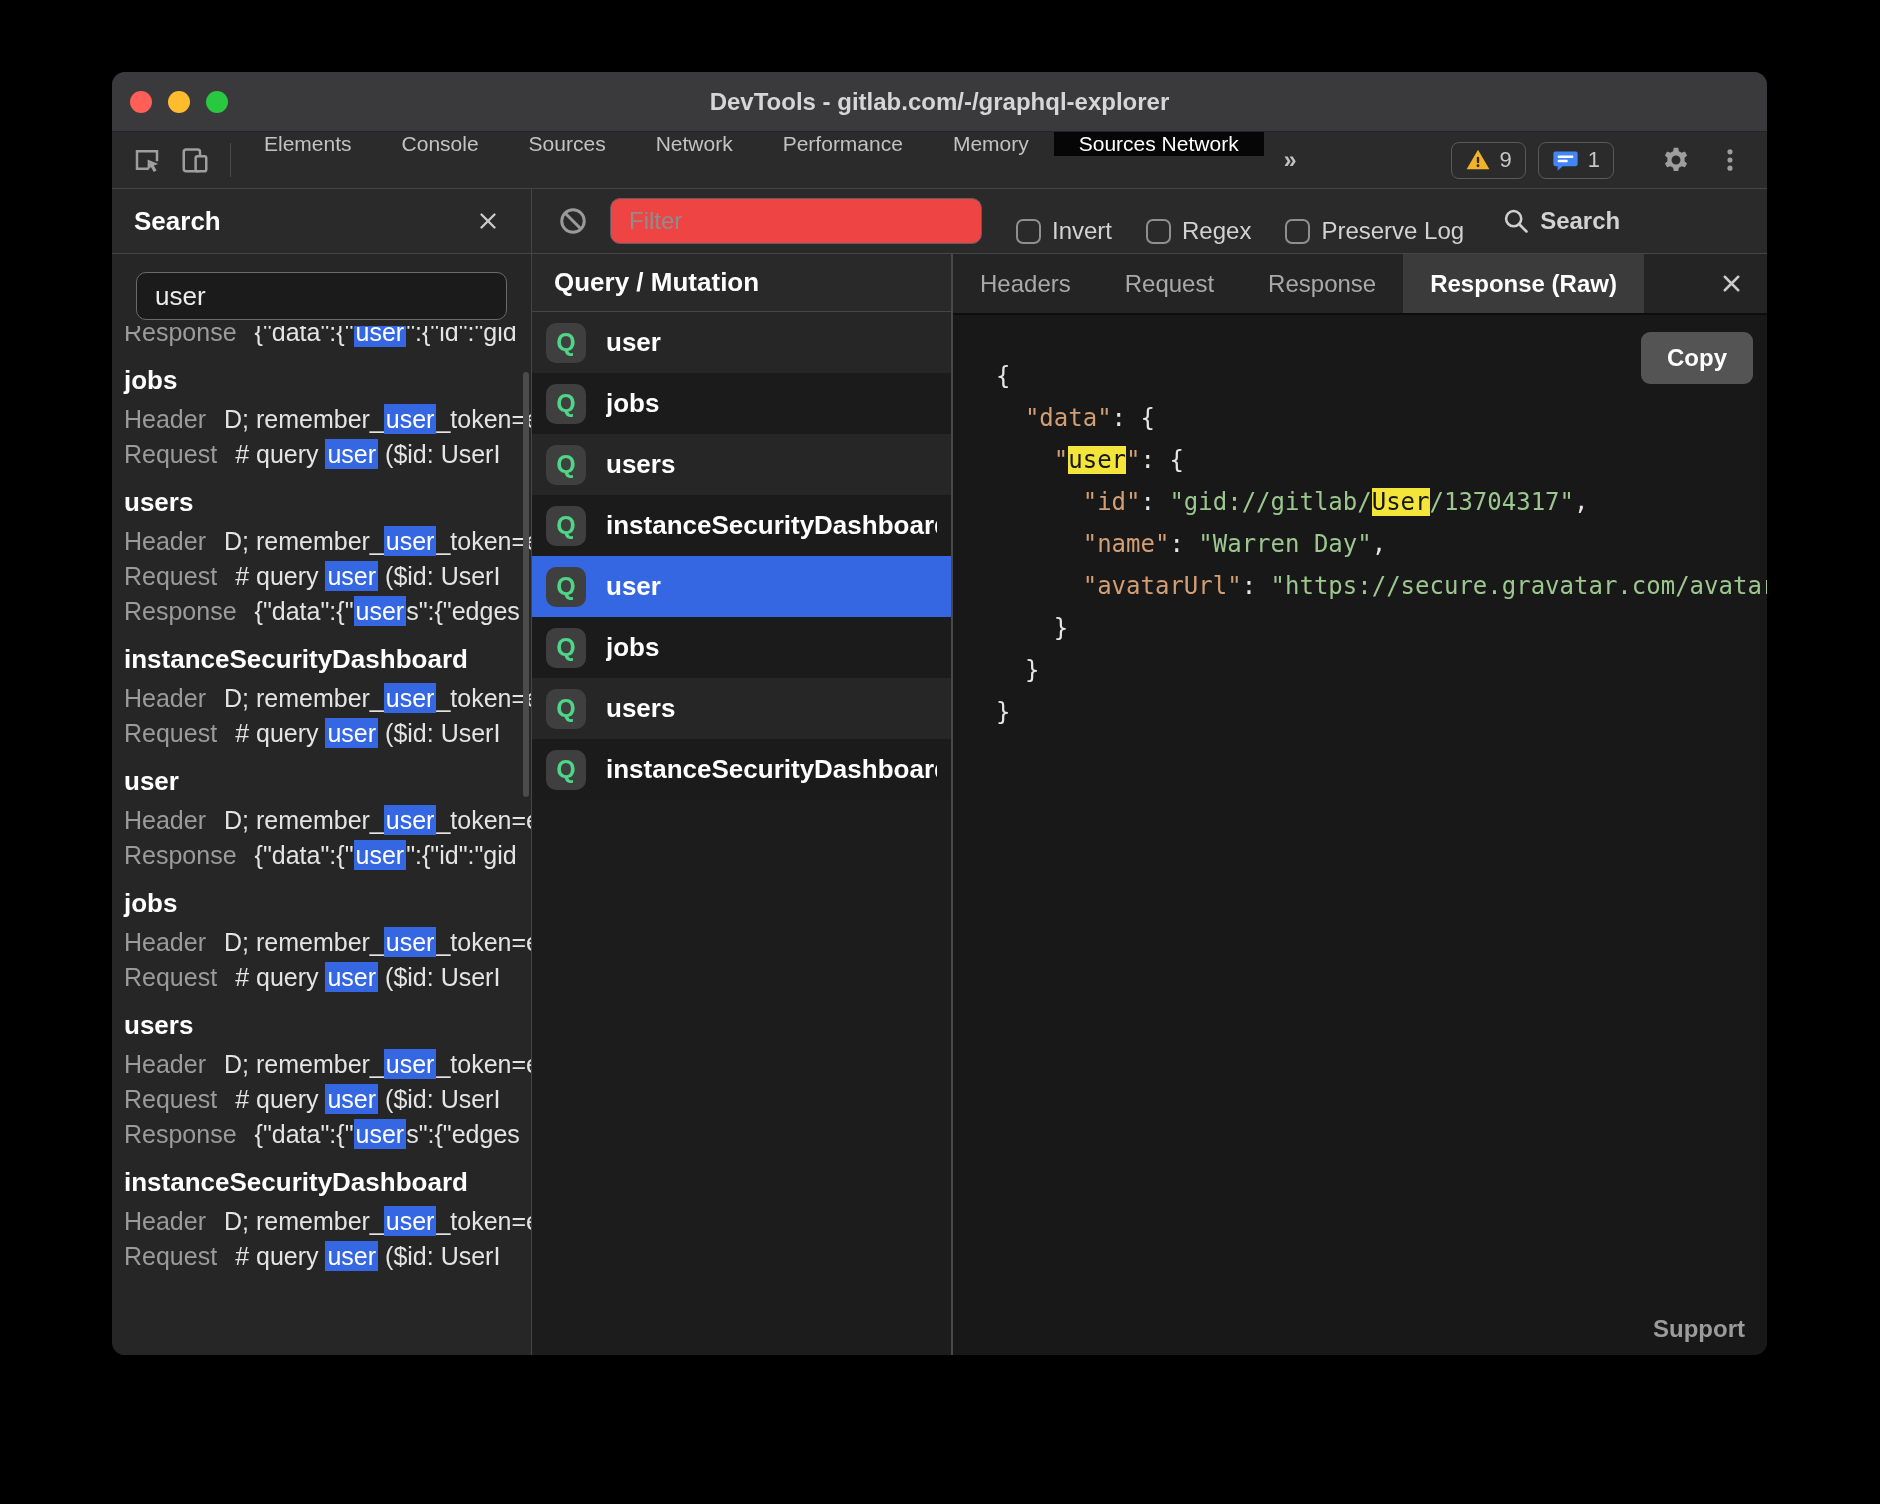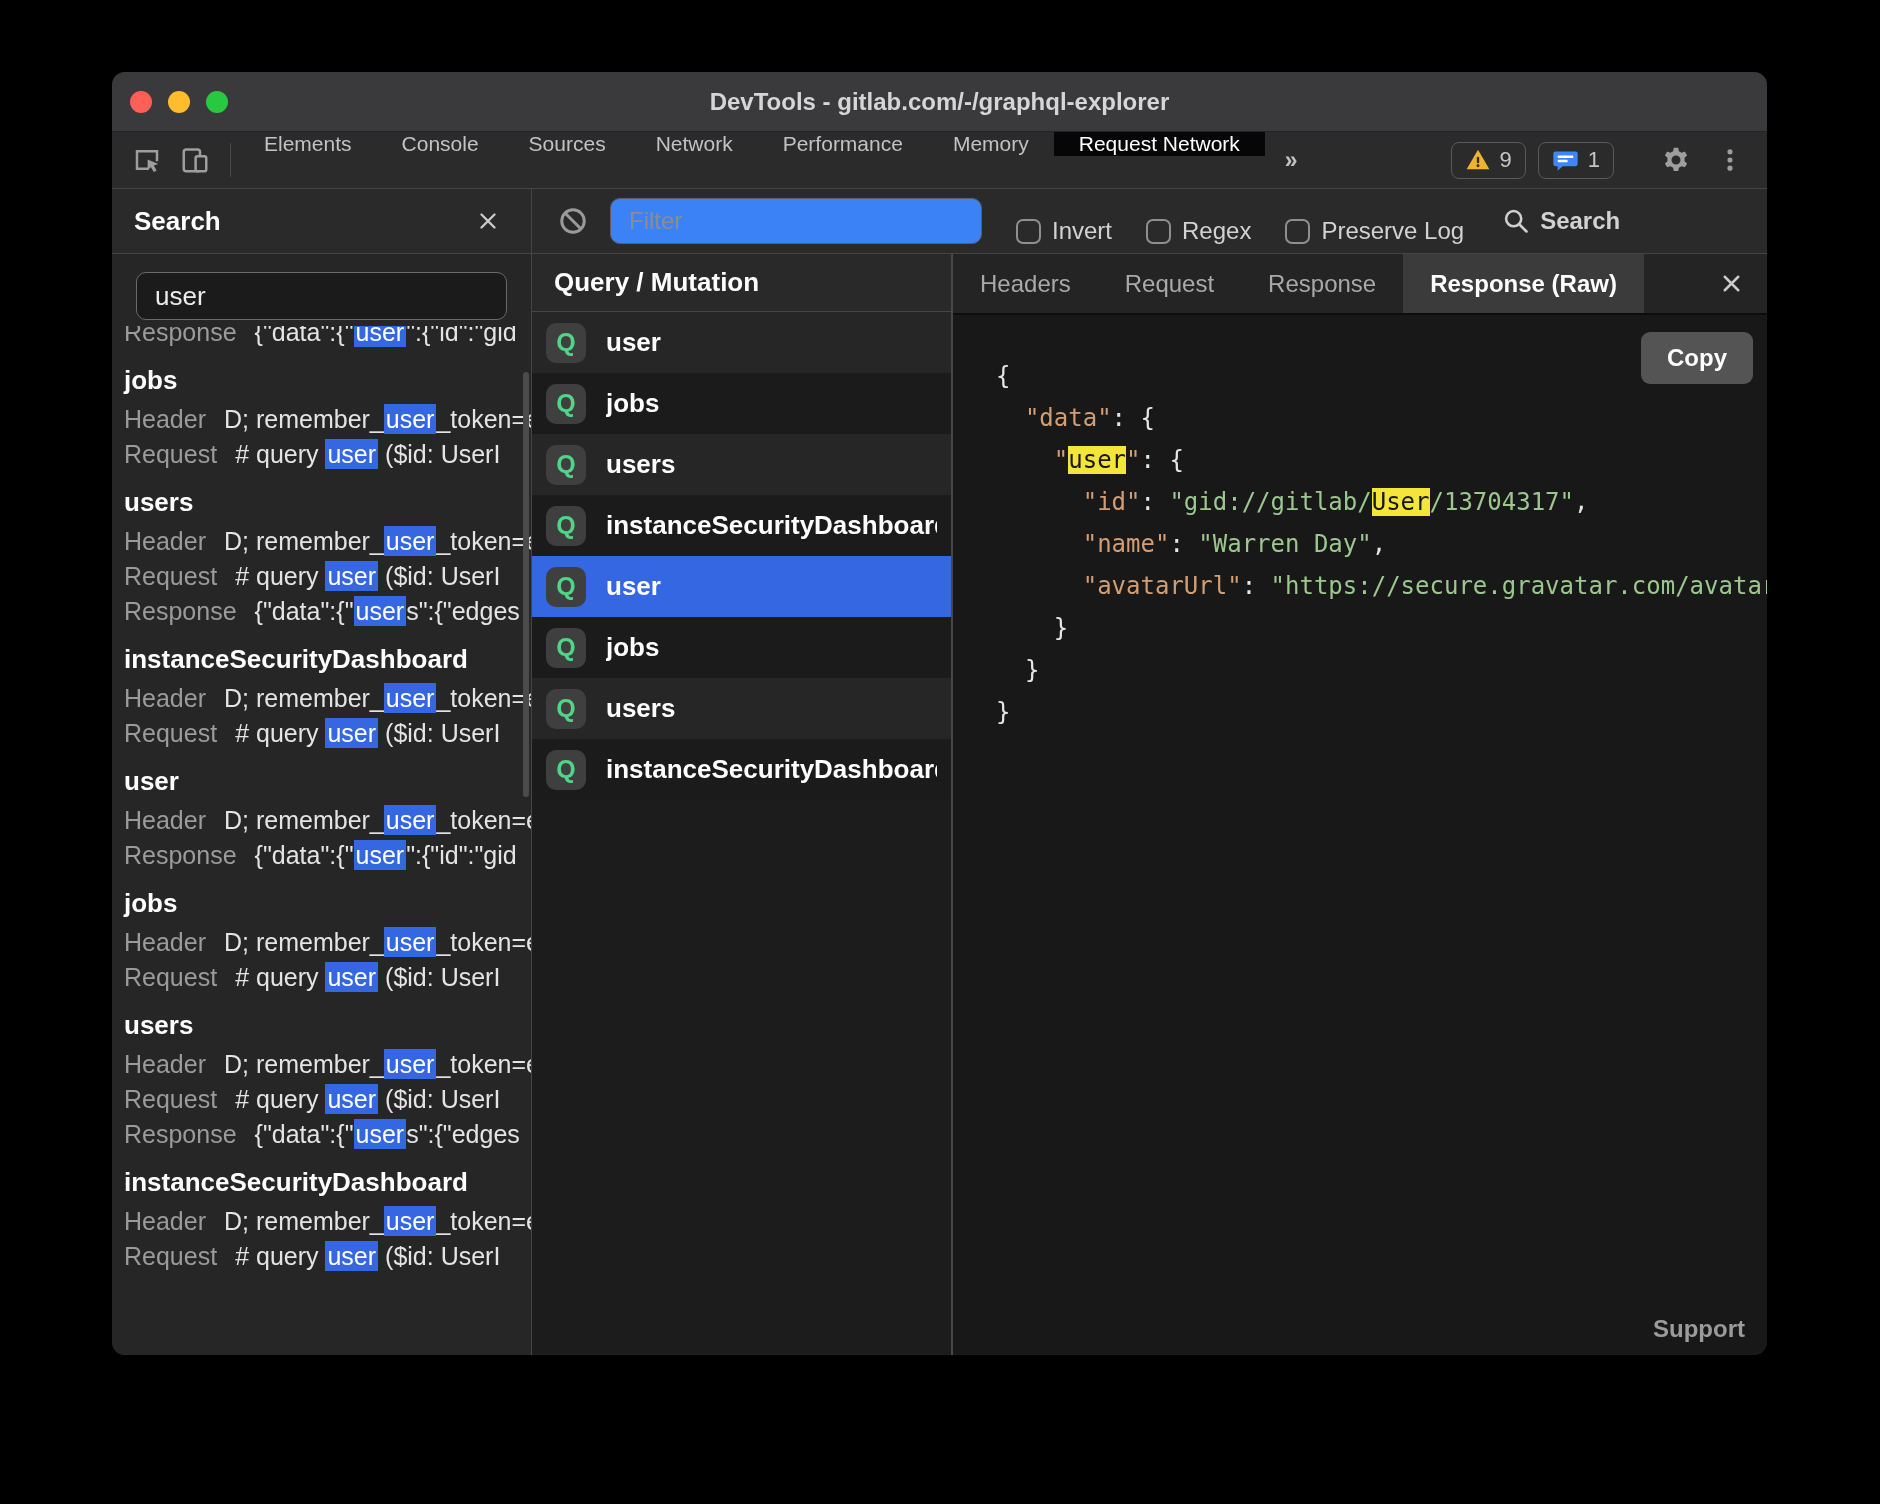--- a/index.html
+++ b/index.html
@@ -55,21 +55,21 @@
   .grp-title { font-size:26px; font-weight:bold; color:#fff; line-height:32px; margin-bottom:6px; }
   .hl { background:#3567e2; color:#fff; padding:1px 2px; }
   .thumb { position:absolute; right:2px; top:118px; width:6px; height:425px;
            background:#4b4b4b; border-radius:3px; }
 
   
   .rightside { flex:1; display:flex; flex-direction:column; min-width:0; }
   .toolbar { height:65px; flex:none; background:#2a2a2a; border-bottom:1px solid #454545;
              display:flex; align-items:center; padding:0 20px; }
   .filter-input { width:372px; height:46px; border-radius:10px; border:1.5px solid #5f5f5f;
-                  background:#3b82f6; color:#e8e8e8; font-size:24px; padding:7px 18px;
+                  background:#ef4444; color:#e8e8e8; font-size:24px; padding:7px 18px;
                   outline:none; margin-left:16px; font-family:inherit; }
   .filter-input::placeholder { color:#8d8d8d; }
   .cb { display:flex; align-items:center; gap:11px; color:#d2d2d2; font-size:24px; margin-left:34px; }
   .cb-box { width:25px; height:25px; border:2px solid #8f8f8f; border-radius:7px; flex:none; }
   .cb-row { display:flex; align-items:center;margin-top:20px; }
   .toolbar-search { display:flex; align-items:center; gap:10px; color:#d2d2d2;
                     font-size:24px; font-weight:bold; margin-left:38px; }
 
   .panels { flex:1; display:flex; min-height:0; }
 
@@ -134,21 +134,21 @@
       </span>
     </div>
     <div class="tb-divider"></div>
     <div class="tabs-wrap">
         <div class="tab">Elements</div>
         <div class="tab">Console</div>
         <div class="tab">Sources</div>
         <div class="tab">Network</div>
         <div class="tab">Performance</div>
         <div class="tab">Memory</div>
-        <div class="tab active">Request Network</div>
+        <div class="tab active">Sources Network</div>
       </div>
     <div class="tab-overflow">»</div>
     <div class="tb-right">
       <span class="badge-pill">
         <svg width="26" height="26" viewBox="0 0 24 24">
           <path d="M12 2.5L22.5 20.5H1.5Z" fill="#f0b42c"></path>
           <rect x="10.9" y="9" width="2.2" height="6" rx="1" fill="#3a2b00"></rect>
           <circle cx="12" cy="17.3" r="1.35" fill="#3a2b00"></circle>
         </svg>
         <span>9</span>

